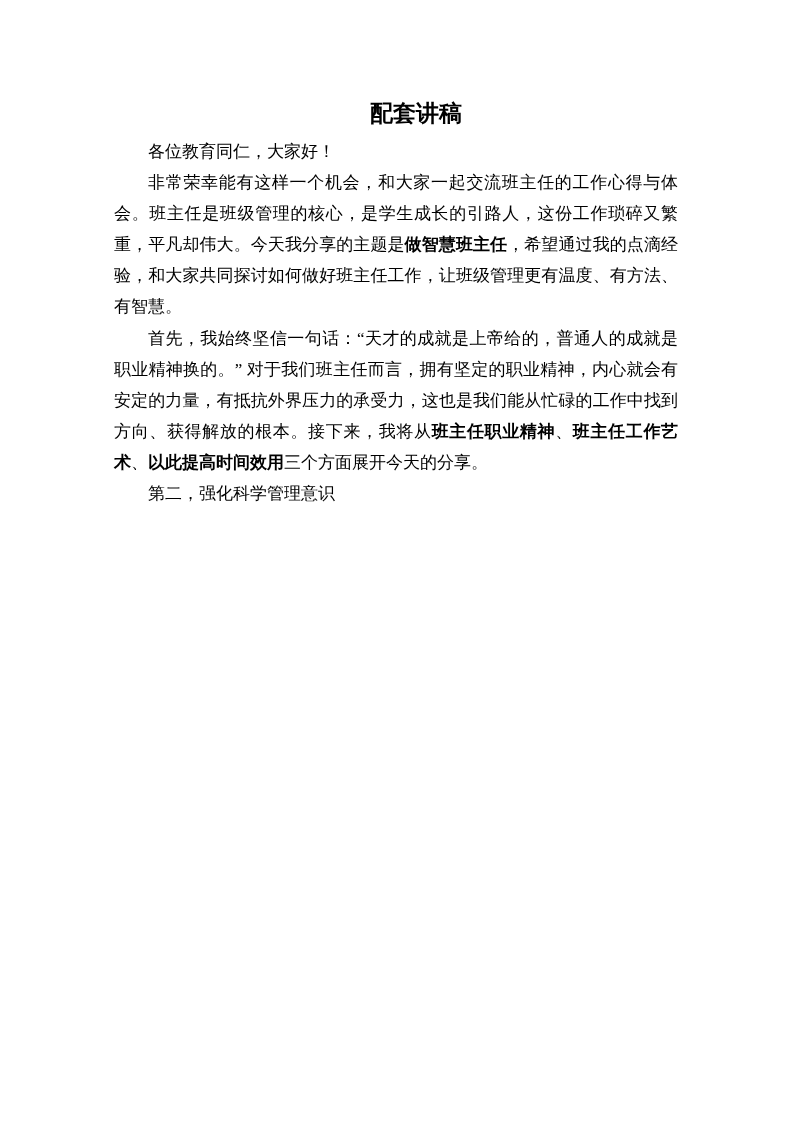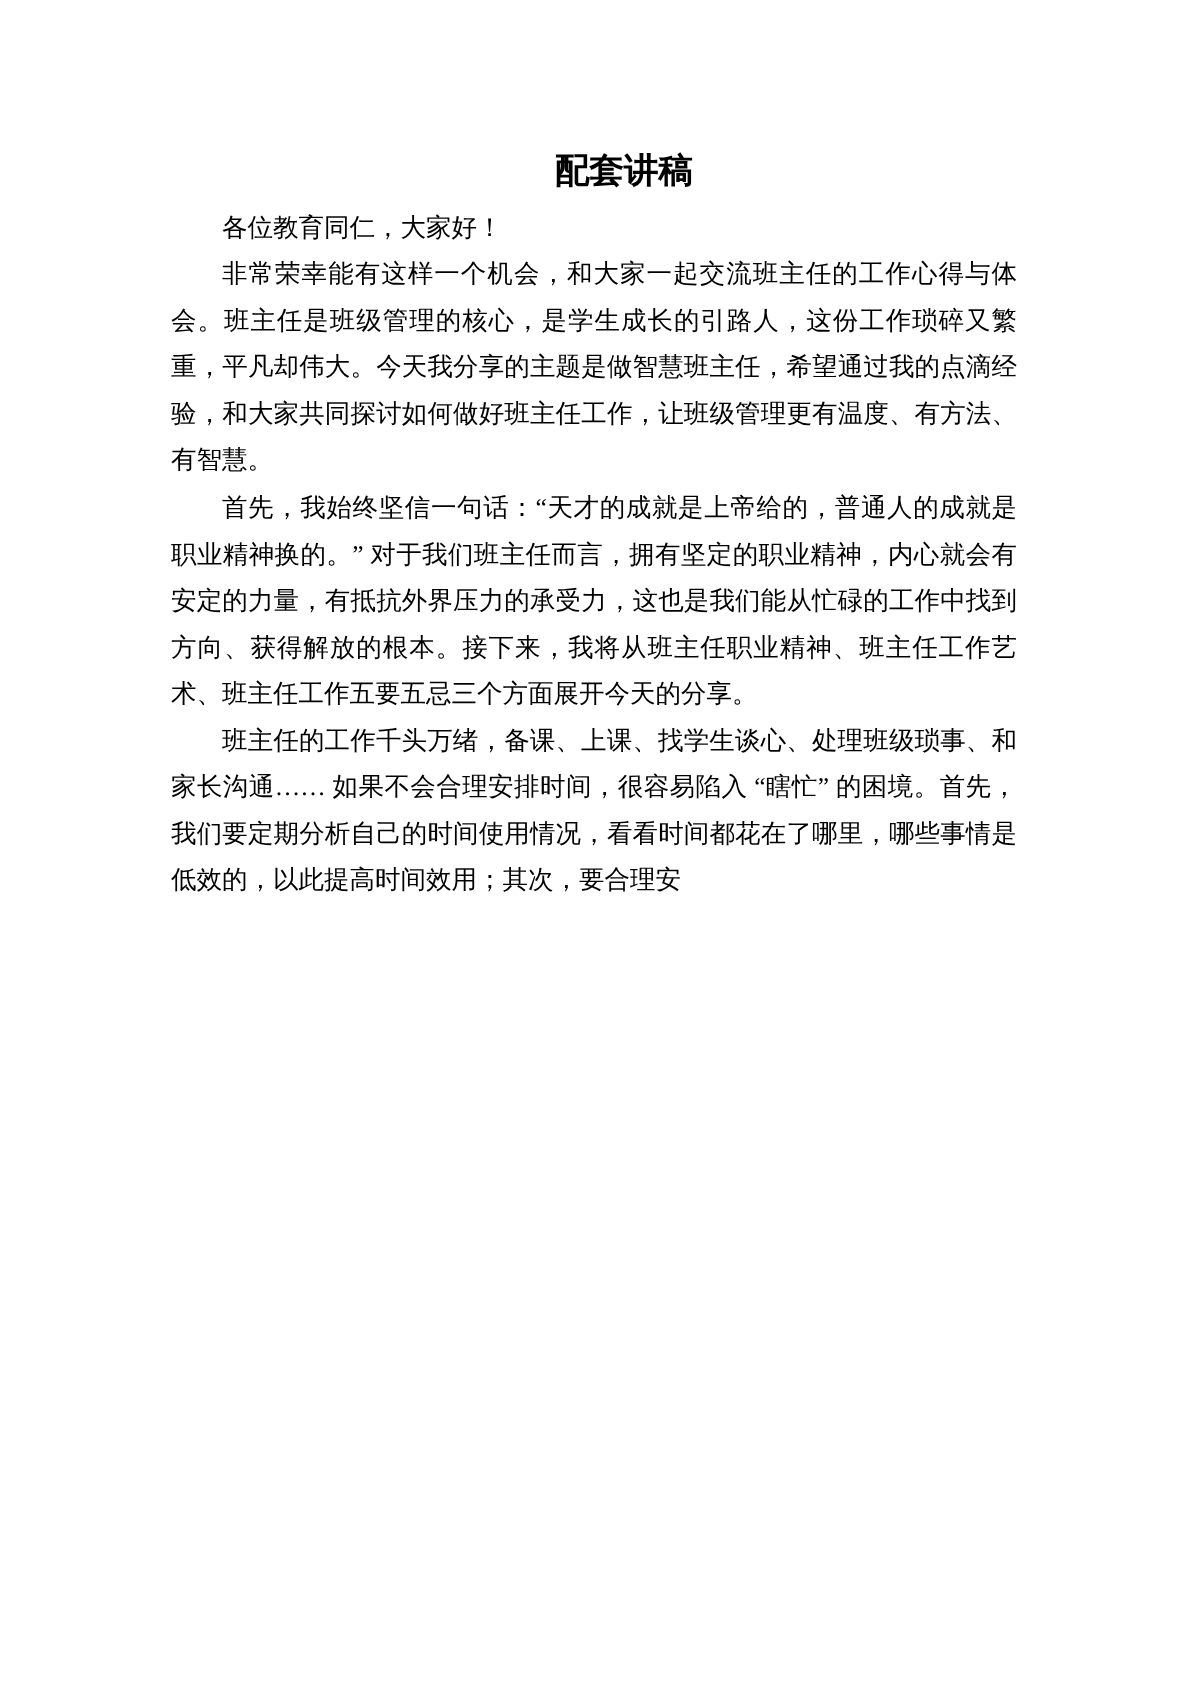--- a/index.html
+++ b/index.html
@@ -34,27 +34,27 @@
   }
   .para {
     margin: 0;
     font-size: 17px;
     line-height: 31.1px;
     text-align: justify;
     text-indent: 2em;
     word-break: break-all;
   }
   .para .bold {
-    font-weight: normal;
+    font-weight: bold;
   }
 </style>
 </head>
 <body>
 
 <div class="page">
   <h1 class="doc-title">配套讲稿</h1>
   <div class="doc-body">
       <p class="para"><span class="">各位教育同仁，大家好！</span></p>
       <p class="para"><span class="">非常荣幸能有这样一个机会，和大家一起交流班主任的工作心得与体会。班主任是班级管理的核心，是学生成长的引路人，这份工作琐碎又繁重，平凡却伟大。今天我分享的主题是</span><span class="bold">做智慧班主任</span><span class="">，希望通过我的点滴经验，和大家共同探讨如何做好班主任工作，让班级管理更有温度、有方法、有智慧。</span></p>
-      <p class="para"><span class="">首先，我始终坚信一句话：“天才的成就是上帝给的，普通人的成就是职业精神换的。” 对于我们班主任而言，拥有坚定的职业精神，内心就会有安定的力量，有抵抗外界压力的承受力，这也是我们能从忙碌的工作中找到方向、获得解放的根本。接下来，我将从</span><span class="bold">班主任职业精神</span><span class="">、</span><span class="bold">班主任工作艺术</span><span class="">、</span><span class="bold">班主任工作五要五忌</span><span class="">三个方面展开今天的分享。</span></p>
-      <p class="para"><span class="">班主任的工作千头万绪，备课、上课、找学生谈心、处理班级琐事、和家长沟通…… 如果不会合理安排时间，很容易陷入 “瞎忙” 的困境。首先，我们要定期分析自己的时间使用情况，看看时间都花在了哪里，哪些事情是低效的，以此提高时间效用；其次，要合理安</span></p>
+      <p class="para"><span class="">首先，我始终坚信一句话：“天才的成就是上帝给的，普通人的成就是职业精神换的。” 对于我们班主任而言，拥有坚定的职业精神，内心就会有安定的力量，有抵抗外界压力的承受力，这也是我们能从忙碌的工作中找到方向、获得解放的根本。接下来，我将从</span><span class="bold">班主任职业精神</span><span class="">、</span><span class="bold">班主任工作艺术</span><span class="">、</span><span class="bold">以此提高时间效用</span><span class="">三个方面展开今天的分享。</span></p>
+      <p class="para"><span class="">第二，强化科学管理意识</span></p>
     </div>
 </div>
 
 </body></html>

